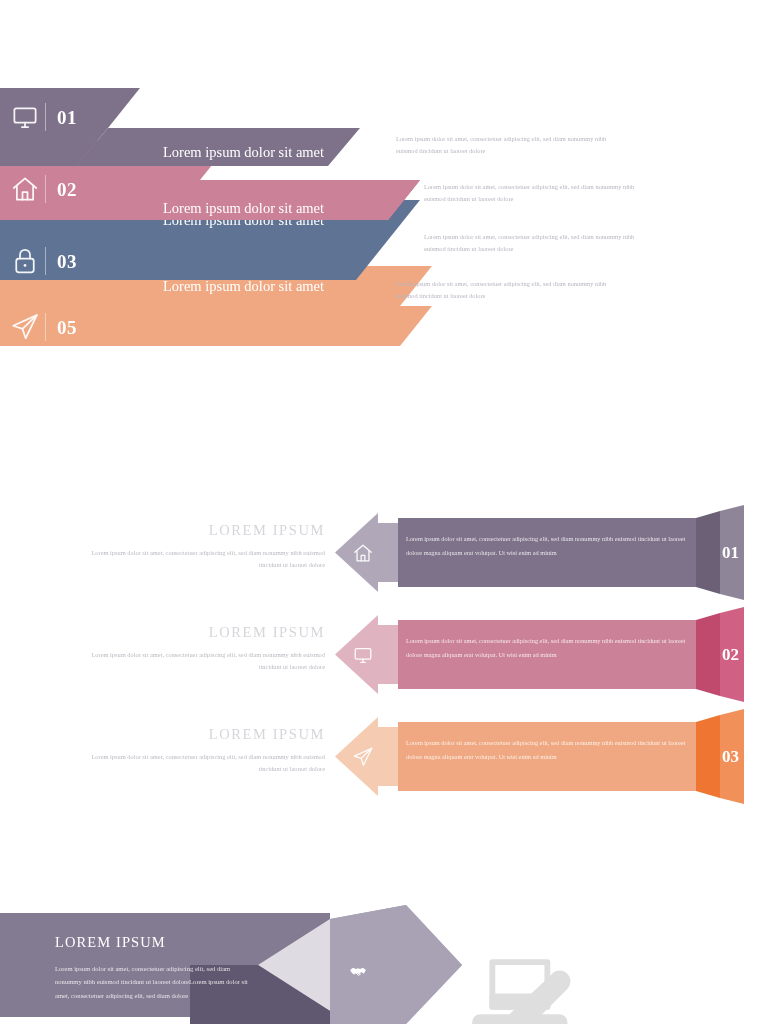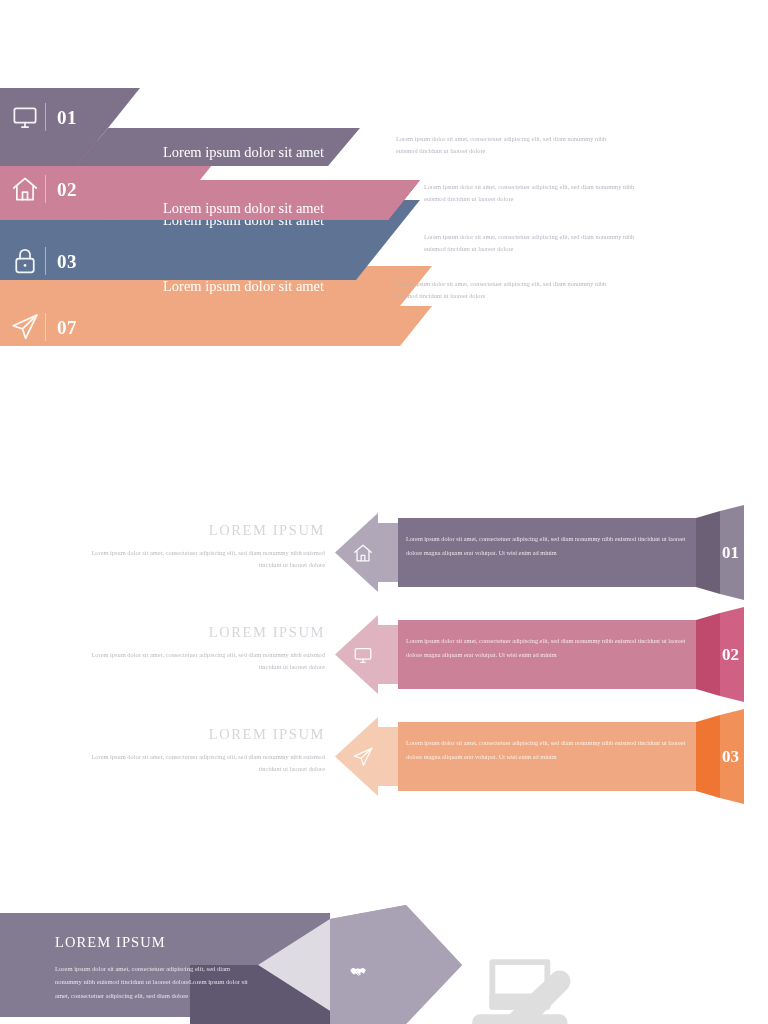--- a/index.html
+++ b/index.html
@@ -180,21 +180,21 @@
     <svg class="s1-svg" width="768" height="82" viewBox="0 0 768 82">
       <path d="M110 0 L432 0 L400 40 L78 40 Z" fill="#efa881"></path>
     </svg>
     <span class="s1-icon" style="top:46px;">
       <svg viewBox="0 0 24 24" fill="none" stroke="currentColor" stroke-width="1.4" stroke-linecap="round" stroke-linejoin="round">
         <path d="M21.5 2.5 L2.5 11 L10 13.5 L12.5 21 Z"></path>
         <path d="M21.5 2.5 L10 13.5"></path>
       </svg>
     </span>
     <span class="s1-divider" style="top:47px;"></span>
-    <span class="s1-num" style="top:52px;">07</span>
+    <span class="s1-num" style="top:52px;">05</span>
     <span class="s1-title" style="left:163px; top:13px;">Lorem ipsum dolor sit amet</span>
   </div>
 
   <div class="s1-row" style="top:112px;">
     <svg class="s1-svg" width="768" height="82" viewBox="0 0 768 82">
       <path d="M0 0 H420 L388 40 H0 Z" fill="#5f7494"></path>
       <path d="M0 40 H388 L356 80 H0 Z" fill="#5f7494"></path>
     </svg>
     <span class="s1-icon" style="top:46px;">
       <svg viewBox="0 0 24 24" fill="none" stroke="currentColor" stroke-width="1.4" stroke-linecap="round" stroke-linejoin="round">

